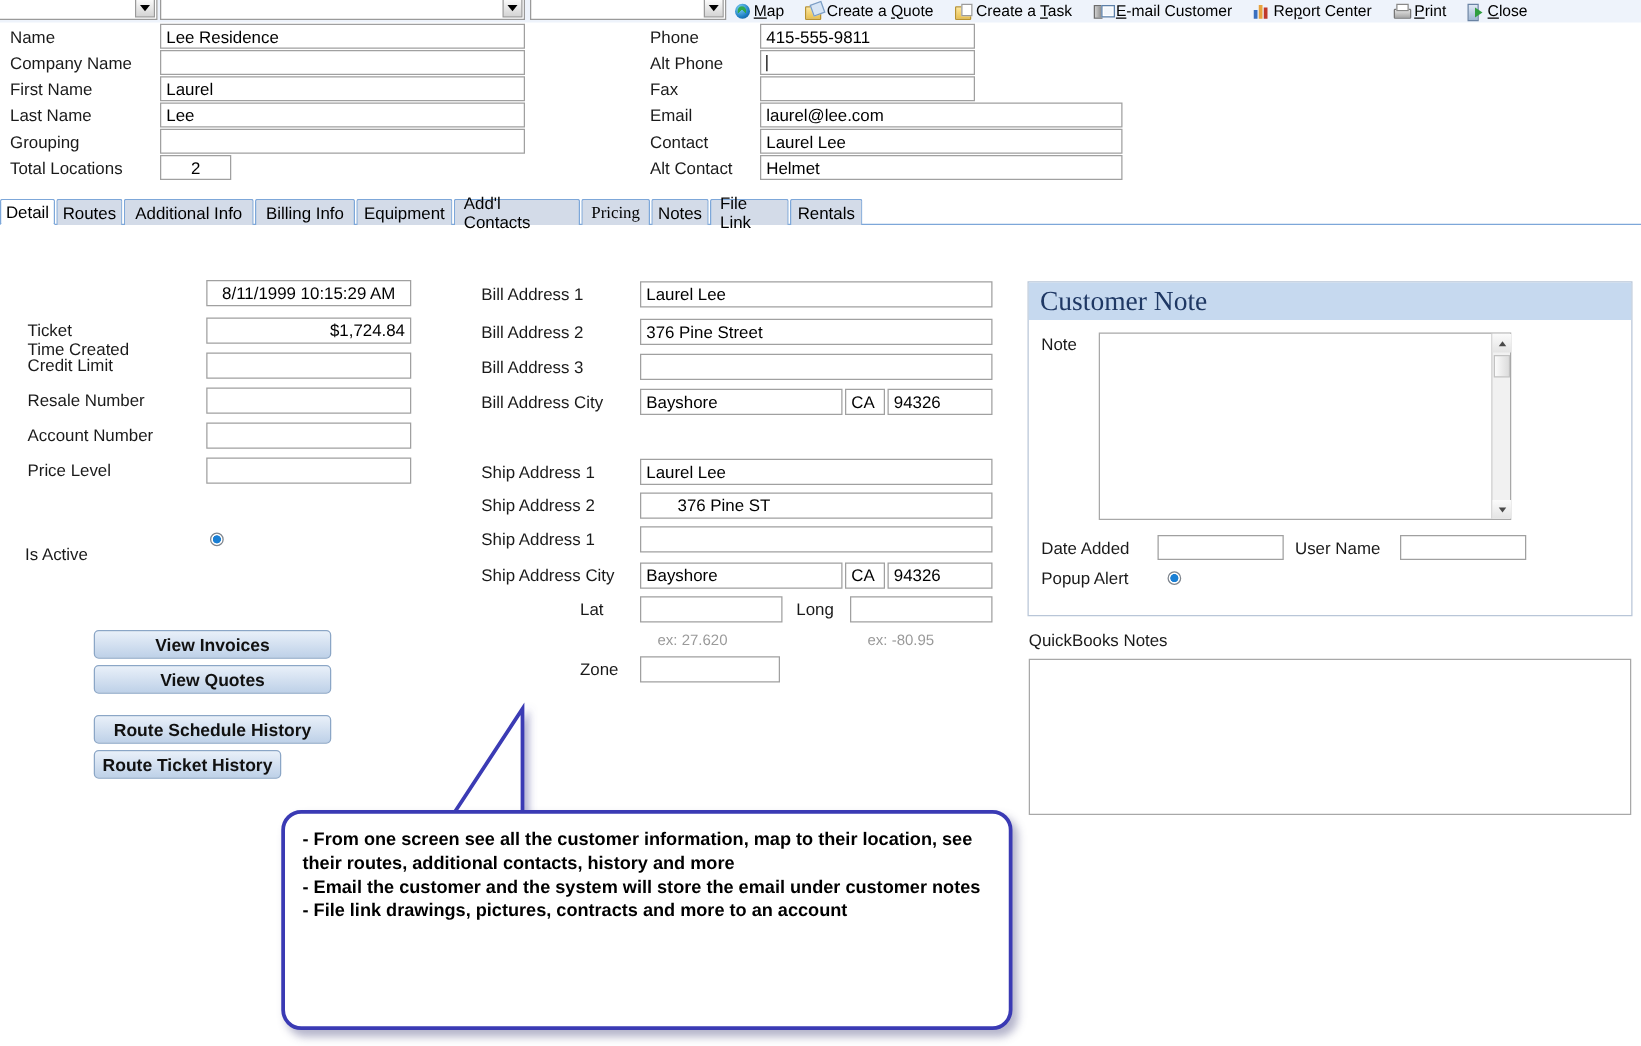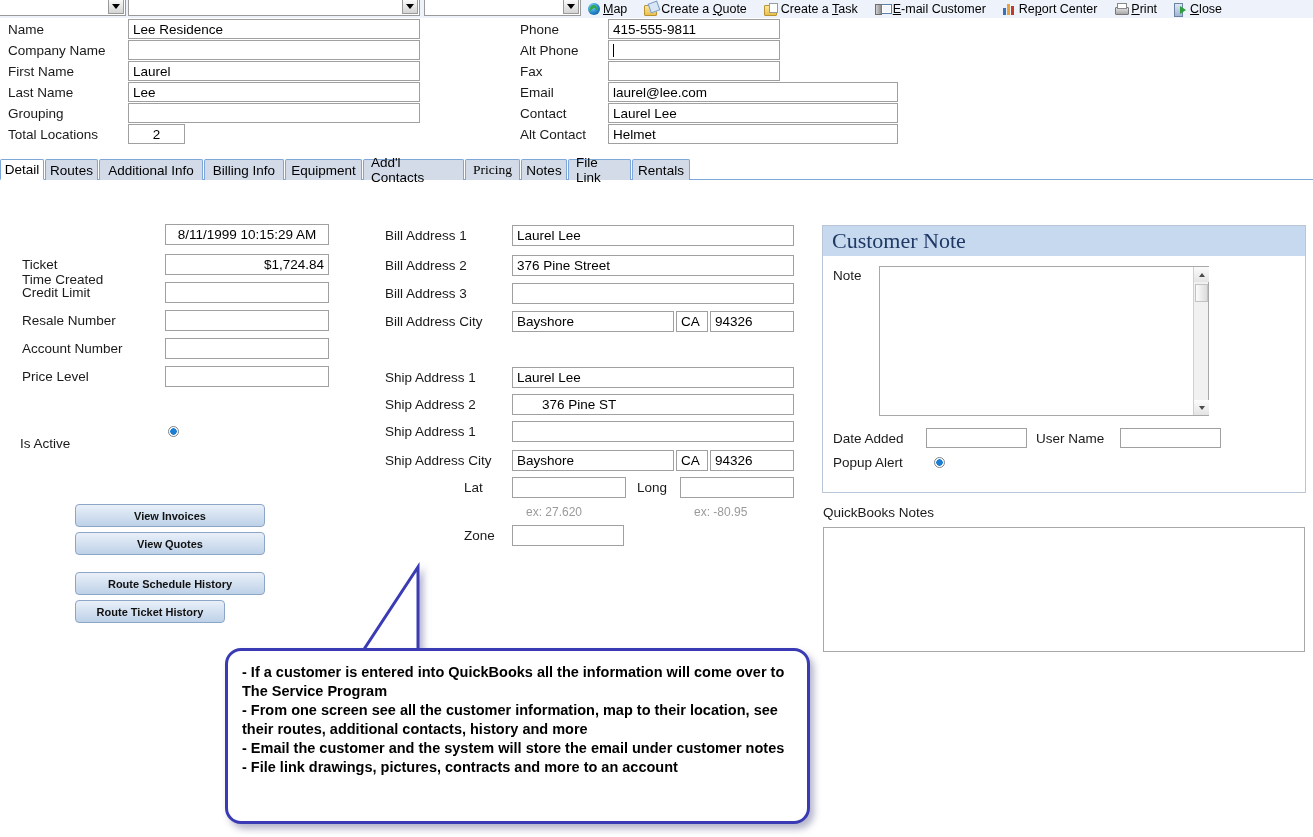--- a/index.html
+++ b/index.html
@@ -102,21 +102,21 @@
     padding:0 7px; cursor:pointer;
     border-radius:2px 2px 0 0;
   }
   .tab.active { background:#ffffff; border-color:#7da7d9; border-bottom:1px solid #fff; z-index:3; }
 
   
   .btn {
     position:absolute; height:23px;
     background:linear-gradient(#e9f0f9,#bed1e8);
     border:1px solid #8ba6c6; border-radius:4px;
-    font-size:11px; font-weight:bold; color:#111;
+    font-size:14px; font-weight:bold; color:#111;
     display:flex; align-items:center; justify-content:center;
     cursor:pointer;
   }
 
   
   .radio {
     position:absolute; width:11px; height:11px; border-radius:50%;
     background:radial-gradient(circle at 50% 50%, #1a7fd4 0 3px, #ffffff 3.5px 4.5px, #b6bcc4 5px 5.5px);
     border:1px solid #7e848c;
   }
@@ -341,18 +341,17 @@
 <div class="callout-wrap">
   <svg class="callout-tail" width="640" height="290">
     <defs>
       <filter id="tshadow" x="-30%" y="-30%" width="180%" height="180%">
         <feDropShadow dx="4" dy="5" stdDeviation="3" flood-color="#6a6aa8" flood-opacity="0.5"></feDropShadow>
       </filter>
     </defs>
     <path d="M 213 22 L 213 118 L 150 118 Z" fill="#ffffff" stroke="#3a3ab4" stroke-width="3" filter="url(#tshadow)"></path>
   </svg>
   <div class="callout-box">
-    <div class="callout-line">- If a customer is entered into QuickBooks all the information will come over to The Service Program</div>
     <div class="callout-line">- From one screen see all the customer information, map to their location, see their routes, additional contacts, history and more</div>
     <div class="callout-line">- Email the customer and the system will store the email under customer notes</div>
     <div class="callout-line">- File link drawings, pictures, contracts and more to an account</div>
   </div>
 </div>
 
 </body></html>

